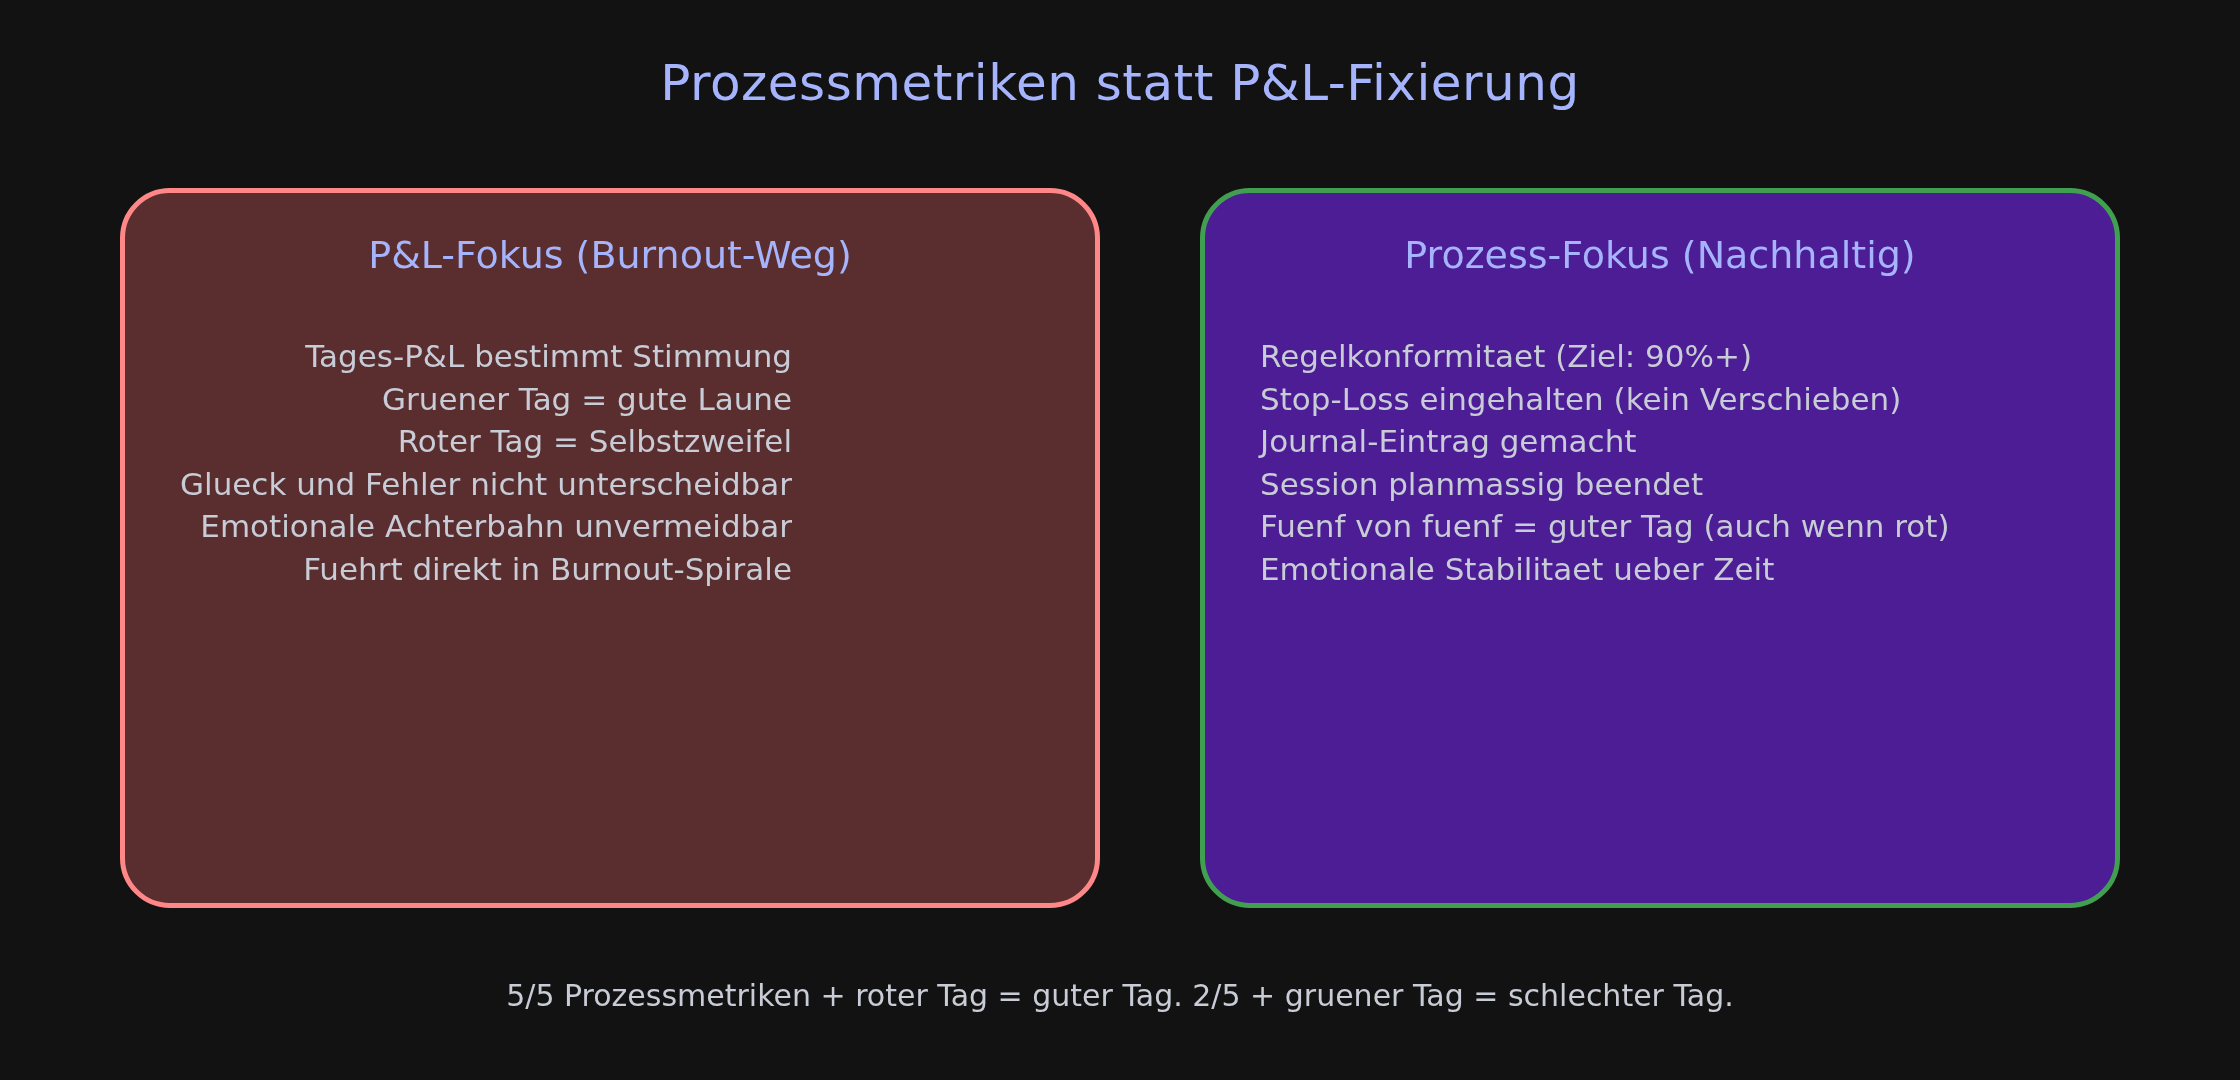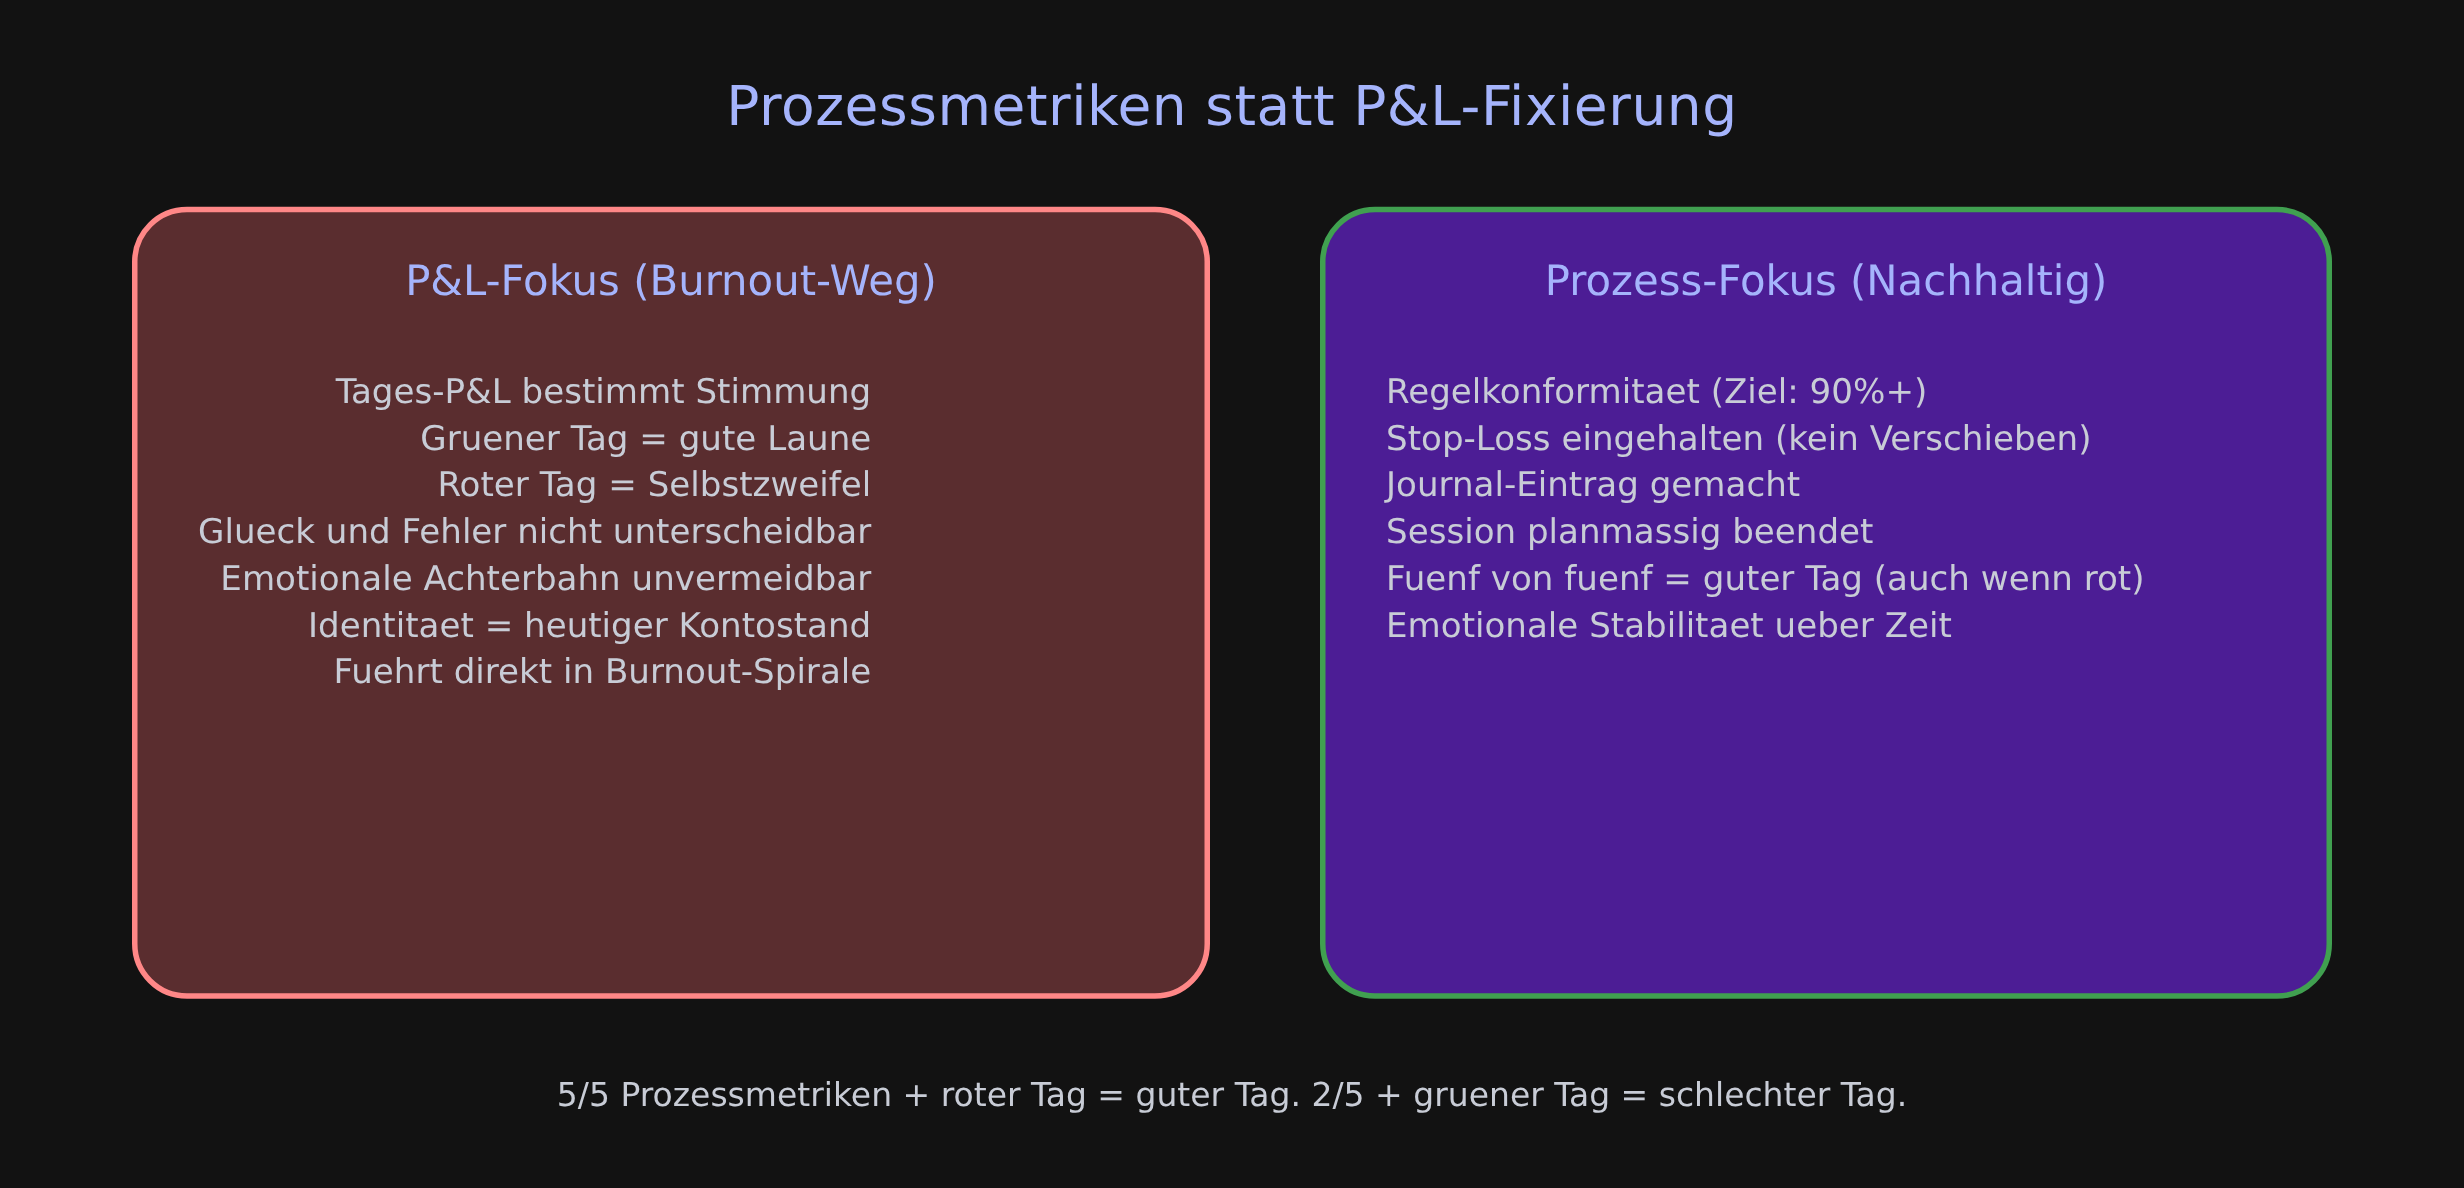--- a/index.html
+++ b/index.html
@@ -11,21 +11,21 @@
       width: 2240px;
       height: 1080px;
       position: relative;
       overflow: hidden;
       font-family: "DejaVu Sans", sans-serif;
     }
     .title {
       position: absolute;
       left: 0;
       width: 2240px;
-      top: 68px;
+      top: 54px;
       text-align: center;
       font-size: 50px;
       color: #a5b4fc;
       letter-spacing: 0.5px;
     }
     .box {
       position: absolute;
       top: 188px;
       height: 720px;
       border-radius: 50px;
@@ -82,21 +82,20 @@
 <div class="title">Prozessmetriken statt P&amp;L-Fixierung</div>
 
 <div class="box box-left">
   <div class="box-title">P&amp;L-Fokus (Burnout-Weg)</div>
   <ul class="box-list">
     <li>Tages-P&amp;L bestimmt Stimmung</li>
     <li>Gruener Tag = gute Laune</li>
     <li>Roter Tag = Selbstzweifel</li>
     <li>Glueck und Fehler nicht unterscheidbar</li>
     <li>Emotionale Achterbahn unvermeidbar</li>
-    <li>Identitaet = heutiger Kontostand</li>
     <li>Fuehrt direkt in Burnout-Spirale</li>
   </ul>
 </div>
 
 <div class="box box-right">
   <div class="box-title">Prozess-Fokus (Nachhaltig)</div>
   <ul class="box-list">
     <li>Regelkonformitaet (Ziel: 90%+)</li>
     <li>Stop-Loss eingehalten (kein Verschieben)</li>
     <li>Journal-Eintrag gemacht</li>

